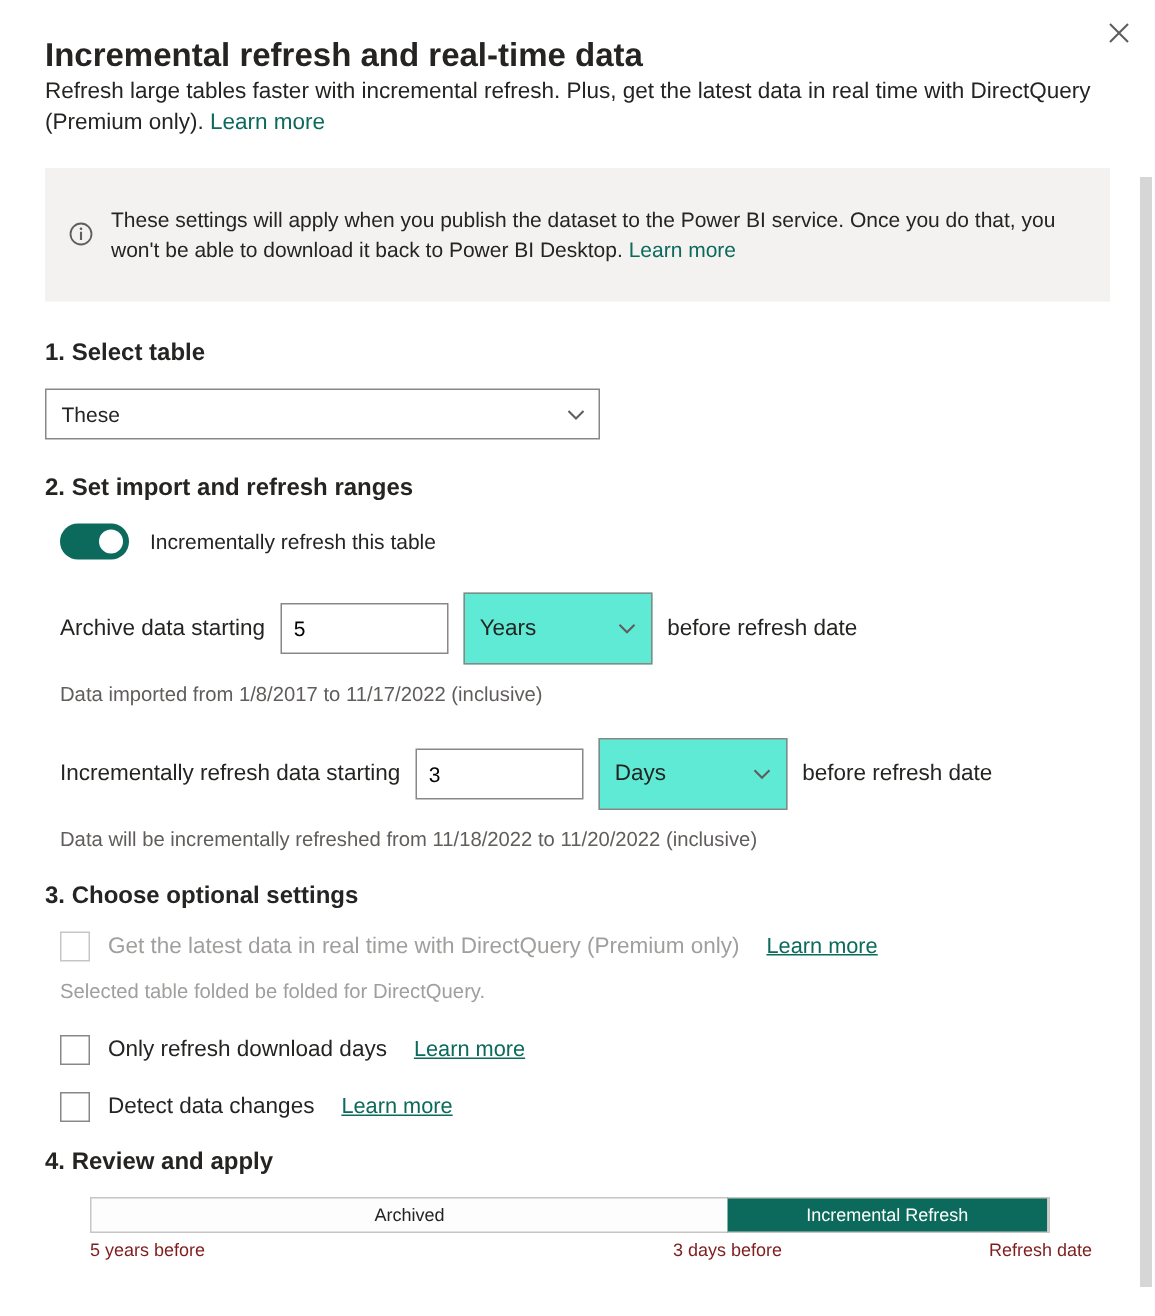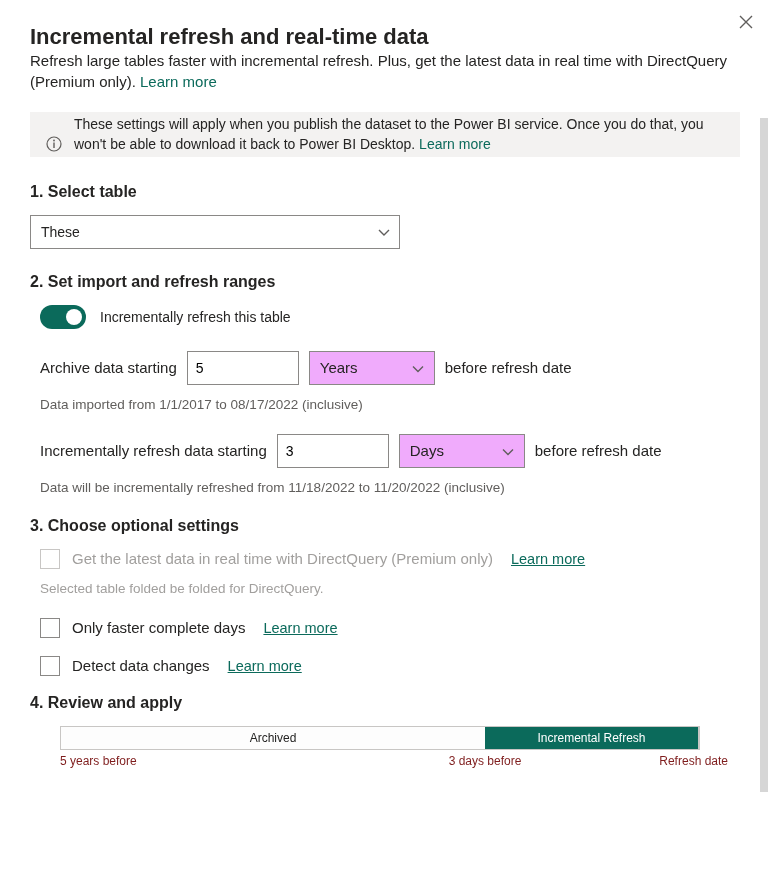--- a/index.html
+++ b/index.html
@@ -45,24 +45,24 @@
       line-height: 1.4;
       margin-bottom: 20px;
     }
     a.link {
       color: #0b6a5b;
       text-decoration: none;
       font-size: 15px;
     }
     .info-banner {
       background: #f3f2f1;
-      padding: 2px 16px;
+      padding: 24px 16px;
       display: flex;
       gap: 12px;
-      align-items: flex-end;
+      align-items: center;
       margin-bottom: 26px;
     }
     .info-banner .icon {
       flex-shrink: 0;
       margin-top: 2px;
     }
     .info-banner-text {
       font-size: 14px;
       color: #252423;
       line-height: 1.45;
@@ -131,27 +131,27 @@
     .num-input {
       width: 112px;
       height: 34px;
       border: 1px solid #8a8886;
       padding: 0 8px;
       font-size: 14px;
     }
     .unit-select {
       position: relative;
       width: 126px;
-      height: 34px;
+      height: 48px;
       border: 1px solid #8a8886;
       display: flex;
       align-items: center;
       padding: 0 30px 0 10px;
       cursor: pointer;
-      background: #f0abfc;
+      background: #5eead4;
     }
     .hint {
       font-size: 13.5px;
       color: #605e5c;
       padding-left: 10px;
       margin-bottom: 22px;
     }
     .checkbox-row {
       display: flex;
       align-items: center;
@@ -295,21 +295,21 @@
       <div class="unit-select">
         <span>Years</span>
         <span class="select-chevron">
           <svg width="12" height="8" viewBox="0 0 12 8">
               <path d="M1 1 L6 6 L11 1" stroke="#605e5c" stroke-width="1.4" fill="none"></path>
             </svg>
         </span>
       </div>
       <span>before refresh date</span>
     </div>
-    <div class="hint">Data imported from 1/1/2017 to 08/17/2022 (inclusive)</div>
+    <div class="hint">Data imported from 1/8/2017 to 11/17/2022 (inclusive)</div>
 
     <div class="range-row">
       <span>Incrementally refresh data starting</span>
       <input class="num-input" value="3" style="">
       <div class="unit-select">
         <span>Days</span>
         <span class="select-chevron">
           <svg width="12" height="8" viewBox="0 0 12 8">
               <path d="M1 1 L6 6 L11 1" stroke="#605e5c" stroke-width="1.4" fill="none"></path>
             </svg>
@@ -325,21 +325,21 @@
 
     <div class="checkbox-row disabled">
       <div class="cbox disabled"></div>
       <span>Get the latest data in real time with DirectQuery (Premium only)</span>
       <a class="learn-inline" href="#">Learn more</a>
     </div>
     <div class="disabled-hint">Selected table folded be folded for DirectQuery.</div>
 
     <div class="checkbox-row">
       <div class="cbox"></div>
-      <span>Only faster complete days</span>
+      <span>Only refresh download days</span>
       <a class="learn-inline" href="#">Learn more</a>
     </div>
 
     <div class="checkbox-row" style="margin-top:18px;">
       <div class="cbox"></div>
       <span>Detect data changes</span>
       <a class="learn-inline" href="#">Learn more</a>
     </div>
   </div>
 

